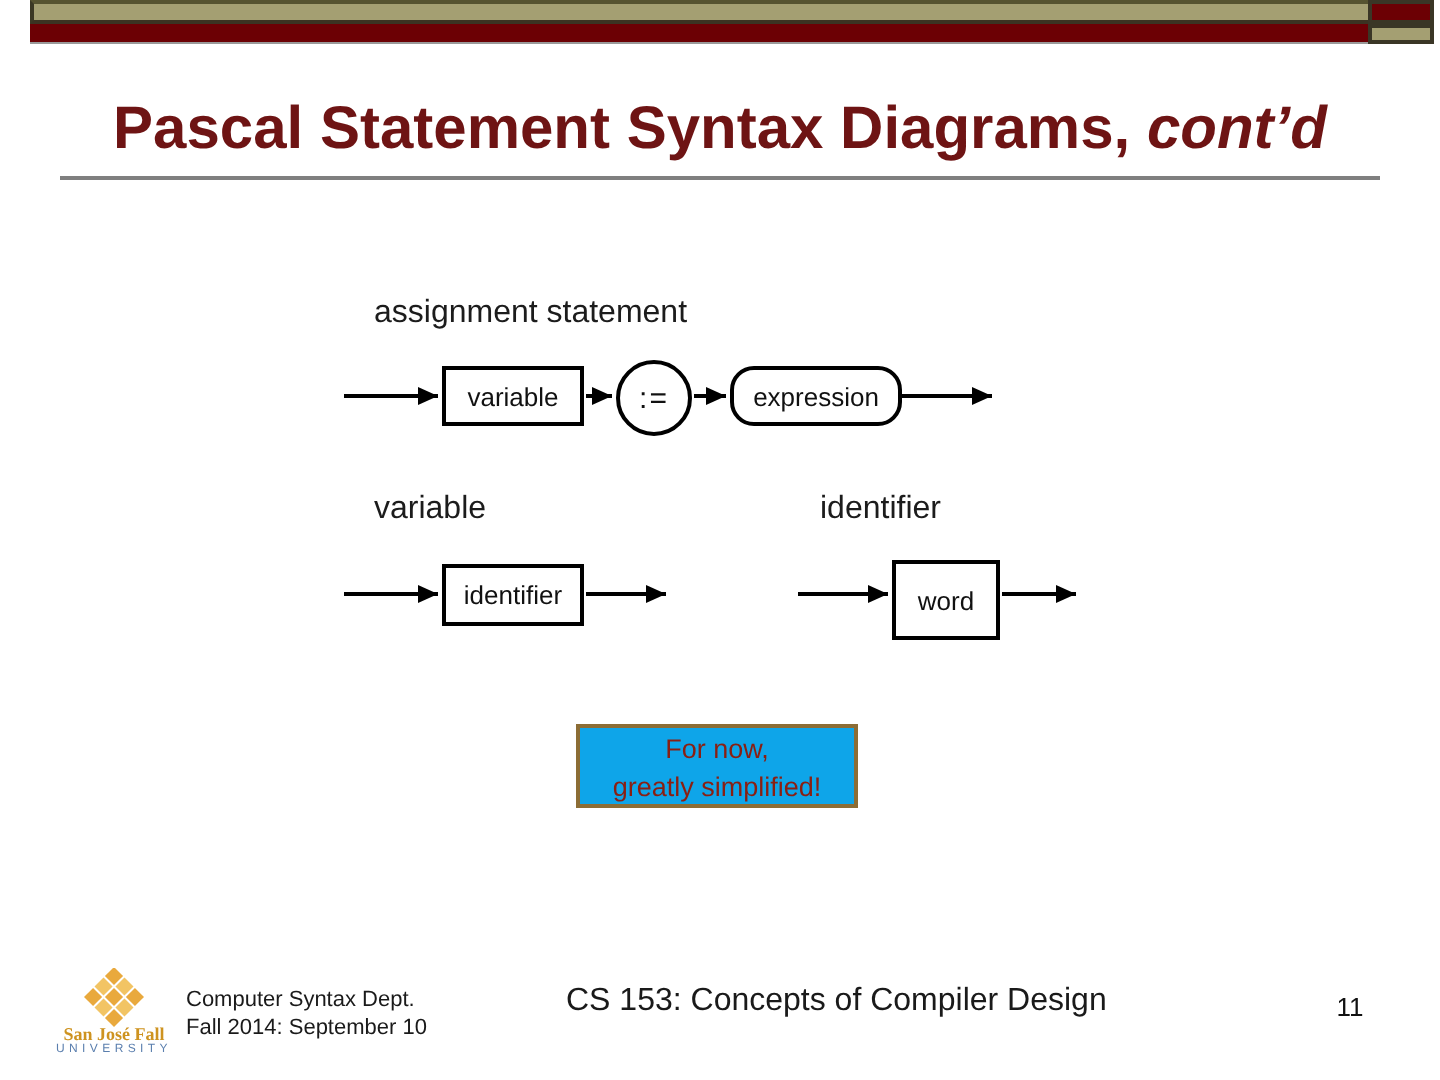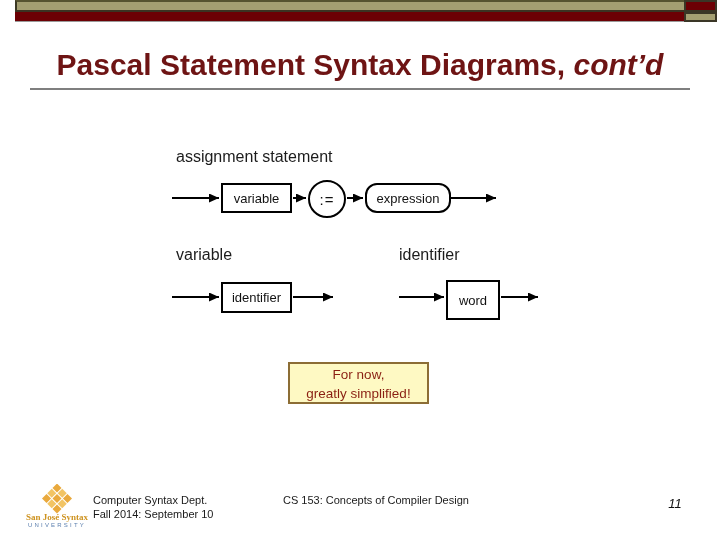--- a/index.html
+++ b/index.html
@@ -34,21 +34,21 @@
     font-size:30px; line-height:36px; color:#6E1414; font-weight:700;
     letter-spacing:0px; white-space:nowrap;
   }
   .title .italic { font-style:italic; }
   .title-rule {
     position:absolute; left:30px; top:88px; width:660px; height:2px; background:#7F7F7F;
   }
 
   
   .diagram-label {
-    position:absolute; font-size:16px; color:#1c1c1c; white-space:nowrap;
+    position:absolute; font-size:16px; color:#1c1c1c; white-space:nowrap;margin-left:11px;
   }
   .lbl-assignment { left:176px; top:148px; }
   .lbl-variable   { left:176px; top:246px; }
   .lbl-identifier { left:399px; top:246px; }
 
   .node-box {
     position:absolute; box-sizing:border-box; background:#fff;
     border:2px solid #000; display:flex; align-items:center; justify-content:center;
     font-size:13px; color:#111; white-space:nowrap;
   }
@@ -62,21 +62,21 @@
     box-sizing:border-box; border:2px solid #000; border-radius:50%;
     background:#fff; display:flex; align-items:center; justify-content:center;
     font-size:15px; color:#111; letter-spacing:1px;
   }
 
   .arrows-svg { position:absolute; left:0; top:0; pointer-events:none; }
 
   
   .note-box {
     position:absolute; left:288px; top:362px; width:141px; height:42px;
-    box-sizing:border-box; background:#fef9c3; border:2px solid #8C6D35;
+    box-sizing:border-box; background:#0ea5e9; border:2px solid #8C6D35;
     text-align:center; font-size:13.5px; line-height:19px; color:#8A1F12;
     padding-top:1px;
   }
 
   
   .logo { position:absolute; left:29px; top:484px; width:56px; height:50px; }
   .logo-name {
     position:absolute; left:26px; top:512px; width:62px; text-align:center;
     font-family:"Liberation Serif", serif; font-weight:bold;
     font-size:9px; color:#CE9320; white-space:nowrap;
@@ -84,25 +84,25 @@
   .logo-sub {
     position:absolute; left:26px; top:522px; width:62px; text-align:center;
     font-size:6px; letter-spacing:2.2px; color:#5B7FAE; white-space:nowrap;
   }
   .footer-left {
     position:absolute; left:93px; top:494px; font-size:11px; line-height:13.5px;
     color:#1a1a1a; white-space:nowrap;
   }
   .footer-center {
     position:absolute; left:283px; top:494px; width:182px; text-align:center;
-    font-size:11px; line-height:13.5px; color:#1a1a1a; white-space:nowrap;
+    font-size:16px; line-height:13.5px; color:#1a1a1a; white-space:nowrap;
   }
   .page-number {
     position:absolute; left:660px; top:496px; width:30px; text-align:center;
-    font-size:13px; color:#111;font-style:italic;
+    font-size:13px; color:#111;
   }
 </style>
 </head>
 <body>
 
 <div class="slide">
 
   <div class="bars">
     <div class="bar-khaki"></div>
     <div class="cap-maroon"></div>
@@ -153,21 +153,21 @@
       <rect x="-3.2" y="-10.6" width="6.4" height="6.4" fill="#F2C464"></rect>
       <rect x="4.2" y="-10.6" width="6.4" height="6.4" fill="#E9A93D"></rect>
       <rect x="-10.6" y="-3.2" width="6.4" height="6.4" fill="#F2C464"></rect>
       <rect x="-3.2" y="-3.2" width="6.4" height="6.4" fill="#E9A93D"></rect>
       <rect x="4.2" y="-3.2" width="6.4" height="6.4" fill="#F2C464"></rect>
       <rect x="-10.6" y="4.2" width="6.4" height="6.4" fill="#E9A93D"></rect>
       <rect x="-3.2" y="4.2" width="6.4" height="6.4" fill="#F2C464"></rect>
       <rect x="4.2" y="4.2" width="6.4" height="6.4" fill="#E9A93D"></rect>
     </g>
   </svg>
-  <div class="logo-name">San José Syntax</div>
+  <div class="logo-name">San José Fall</div>
   <div class="logo-sub">UNIVERSITY</div>
 
   <div class="footer-left">
     <div>Computer Syntax Dept.</div>
     <div>Fall 2014: September 10</div>
   </div>
 
   <div class="footer-center">
     <div>CS 153: Concepts of Compiler Design</div>
   </div>

